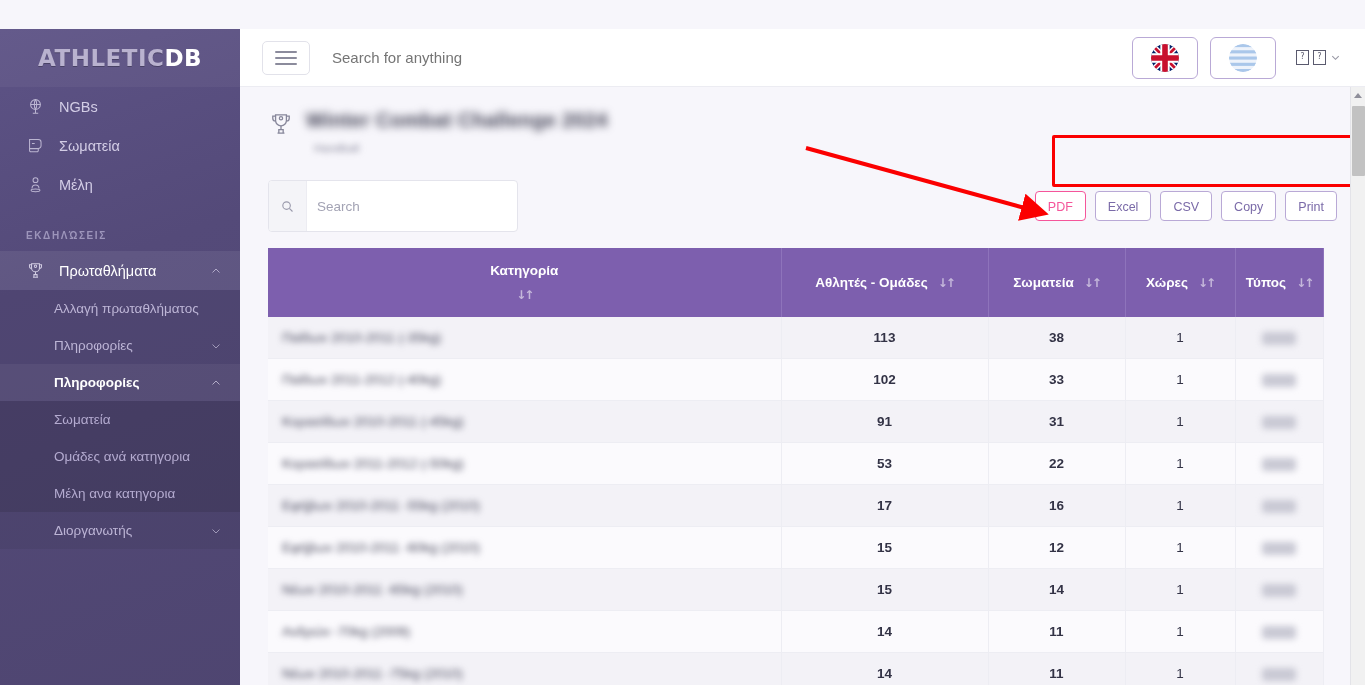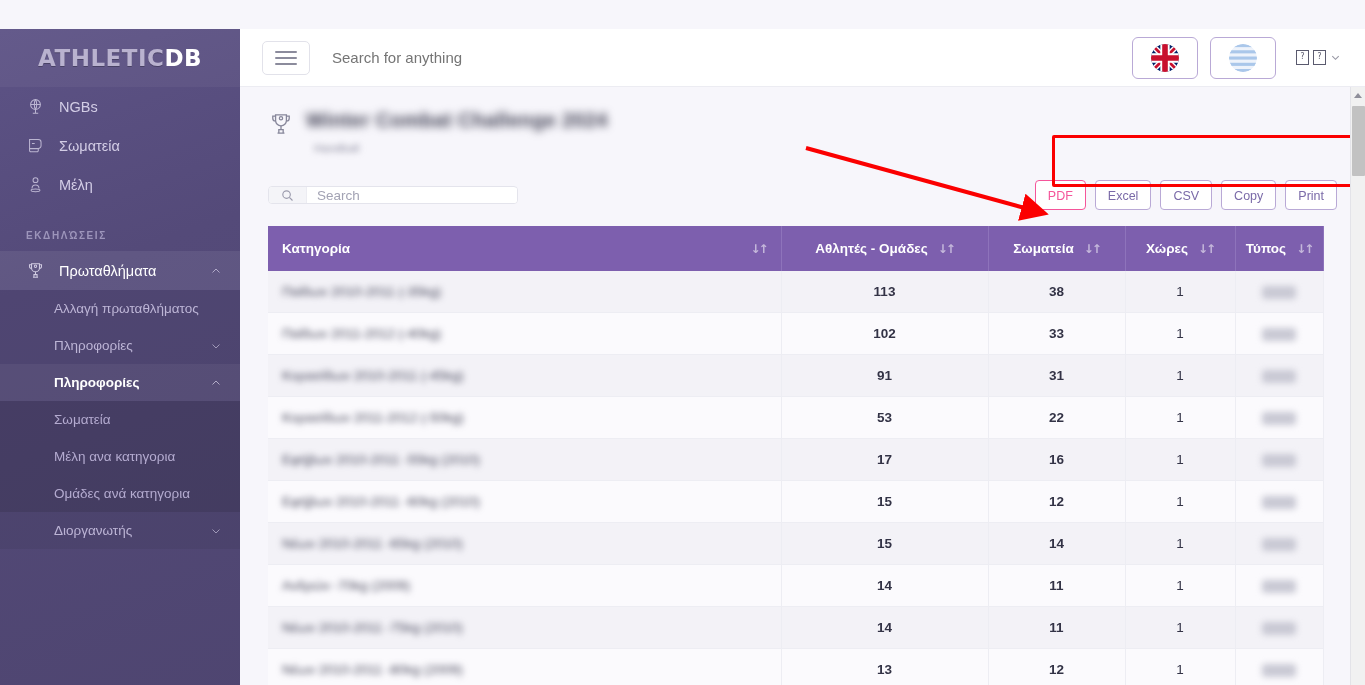--- a/index.html
+++ b/index.html
@@ -100,21 +100,21 @@
     font-size: 20px; font-weight: 700; color:#3f3f52;
     filter: blur(4.2px); user-select:none; letter-spacing:.3px;
   }
   .page-sub {
     font-size: 11.5px; color:#8c8c9e; margin-top: 10px; margin-left: 8px;
     filter: blur(3.4px); user-select:none;
   }
 
   .toolbar { display:flex; align-items:center; margin-top: 26px; }
   .search-wrap {
-    display:flex; align-items:center; width: 250px; height:18px;
+    display:flex; align-items:center; width: 250px; height:52px;
     background:#fff; border:1px solid #e4e4ec; border-radius:4px; overflow:hidden;
   }
   .search-ico-box {
     width:38px; height:100%; display:flex; align-items:center; justify-content:center;
     background:#f4f4f8; border-right:1px solid #ececf2;
   }
   .search-input {
     flex:1 1 auto; border:none; outline:none; font-size:13.5px; color:#55556a;
     padding: 0 10px; font-family:"Liberation Sans", sans-serif; background:#fff;
   }
@@ -137,21 +137,21 @@
   
   .table-wrap { margin-top: 16px; position:relative; }
   table { width: 1055px; border-collapse: collapse; table-layout: fixed; }
   thead th {
     background: #7d5fae; color:#fff; font-size:13.5px; font-weight:700;
     padding: 15px 14px; text-align:center; position:relative;
     border-right: 1px solid #8e73bb; white-space:nowrap;
   }
   thead th.first { text-align:left; }
   thead th .thinner { display:flex; align-items:center; gap:10px; }
-  thead th.first .thinner { justify-content:space-between; }
+  thead th.first .thinner { justify-content:space-between;flex-direction:column; }
   thead th:not(.first) .thinner { justify-content:center; }
   .sort-ico { font-size:12px; opacity:.55; font-family:"DejaVu Sans", sans-serif; letter-spacing:-2px;}
   tbody td {
     font-size: 13.5px; color:#333346; padding: 13px 14px; text-align:center;
     border-bottom:1px solid #ededf3; border-right:1px solid #ededf3; font-weight:700;
     height: 40.5px;
   }
   tbody td.cat {
     text-align:left; font-weight:400; filter: blur(3.1px); color:#4a4a5e; user-select:none;
   }
@@ -257,24 +257,24 @@
         <svg class="chev" viewBox="0 0 24 24" fill="none" stroke="#e4dff3" stroke-width="2">
             <path d="M5 15l7-7 7 7"></path>
           </svg>
       </div>
 
       <div class="subsub">
         <div class="subsub-item">
           <span class="lbl">Σωματεία</span>
         </div>
         <div class="subsub-item">
+          <span class="lbl">Ομάδες ανά κατηγορια</span>
+        </div>
+        <div class="subsub-item">
           <span class="lbl">Μέλη ανα κατηγορια</span>
-        </div>
-        <div class="subsub-item">
-          <span class="lbl">Ομάδες ανά κατηγορια</span>
         </div>
       </div>
 
       <div class="sub-item">
         <span class="lbl">Διοργανωτής</span>
         <svg class="chev" viewBox="0 0 24 24" fill="none" stroke="#cdc7e0" stroke-width="2">
             <path d="M5 9l7 7 7-7"></path>
           </svg>
       </div>
     </div>

